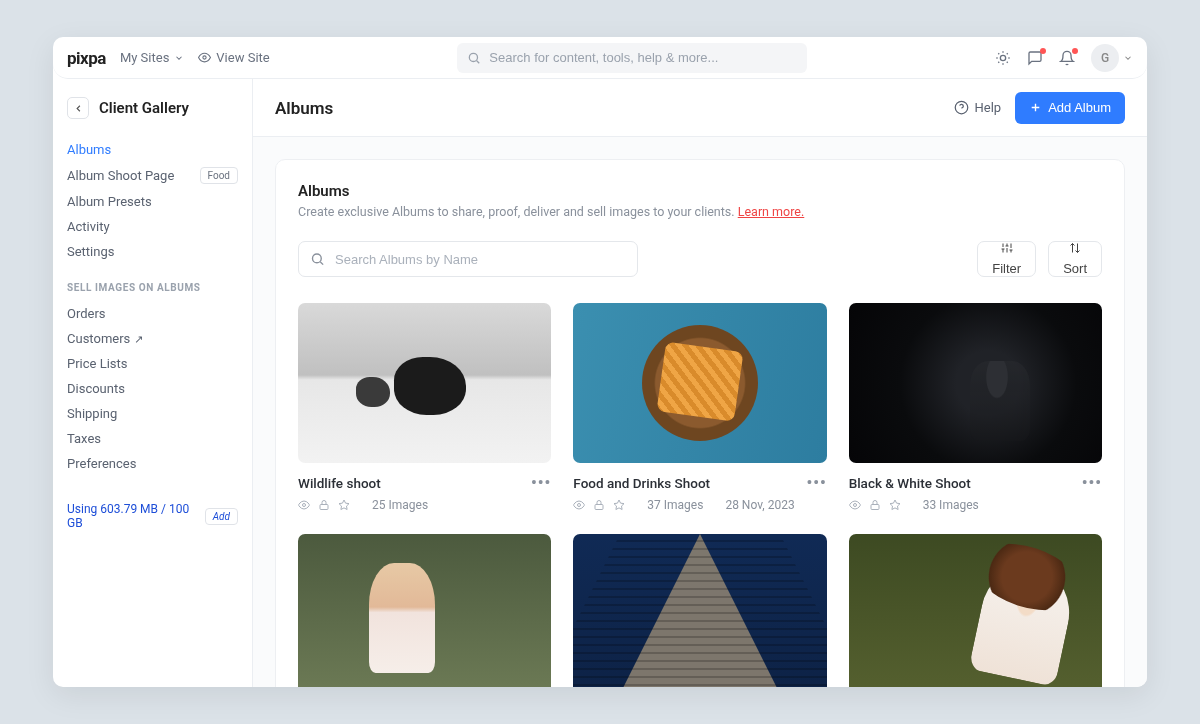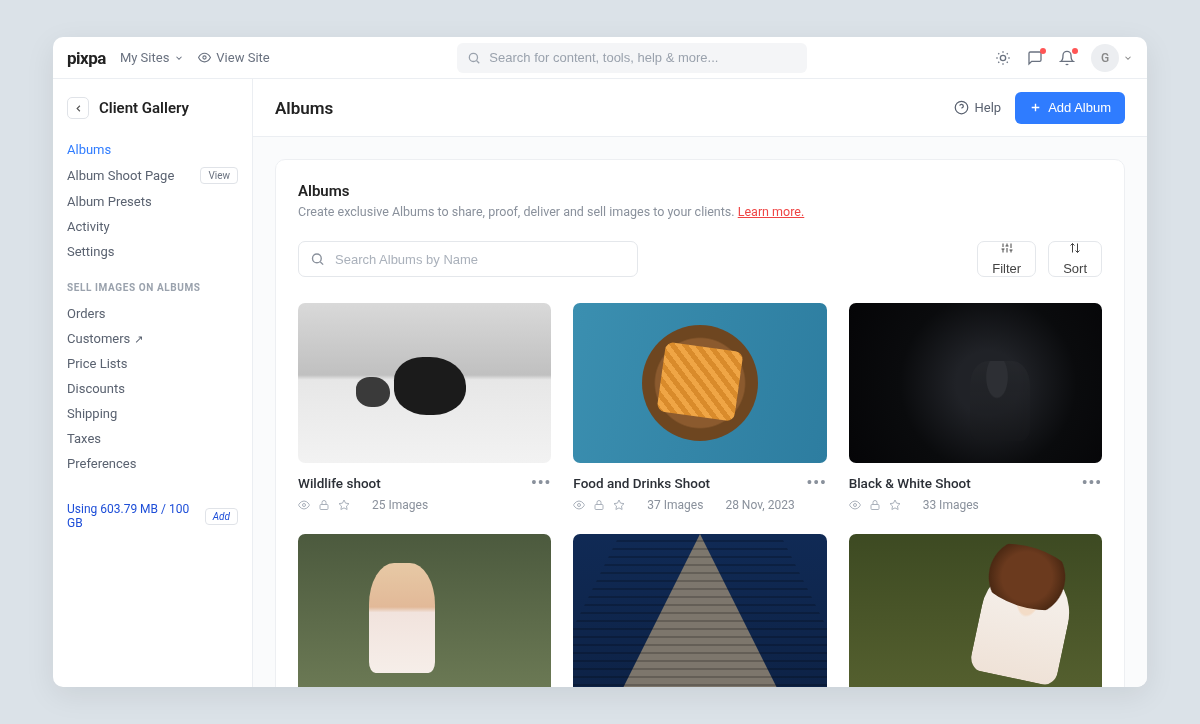--- a/index.html
+++ b/index.html
@@ -23,20 +23,21 @@
   display: flex;
   flex-direction: column;
 }
 .topbar {
   height: 42px;
   border-bottom: 1px solid #ebeef2;
   display: flex;
   align-items: center;
   padding: 0 14px;
   gap: 14px;
+  border-radius: 15px;
 }
 .logo {
   font-weight: 700;
   font-size: 17px;
   color: #222;
   letter-spacing: -0.5px;
 }
 .topbar-link {
   font-size: 13px;
   color: #6a7280;
@@ -448,21 +449,21 @@
             </svg>
         </div>
         <div class="sidebar-title">Client Gallery</div>
       </div>
 
       <div class="nav-item active">
         <span>Albums</span>
       </div>
       <div class="nav-item">
         <span>Album Shoot Page</span>
-        <span class="view-pill">View</span>
+        <span class="view-pill">Food</span>
       </div>
       <div class="nav-item">
         <span>Album Presets</span>
       </div>
       <div class="nav-item">
         <span>Activity</span>
       </div>
       <div class="nav-item">
         <span>Settings</span>
       </div>

